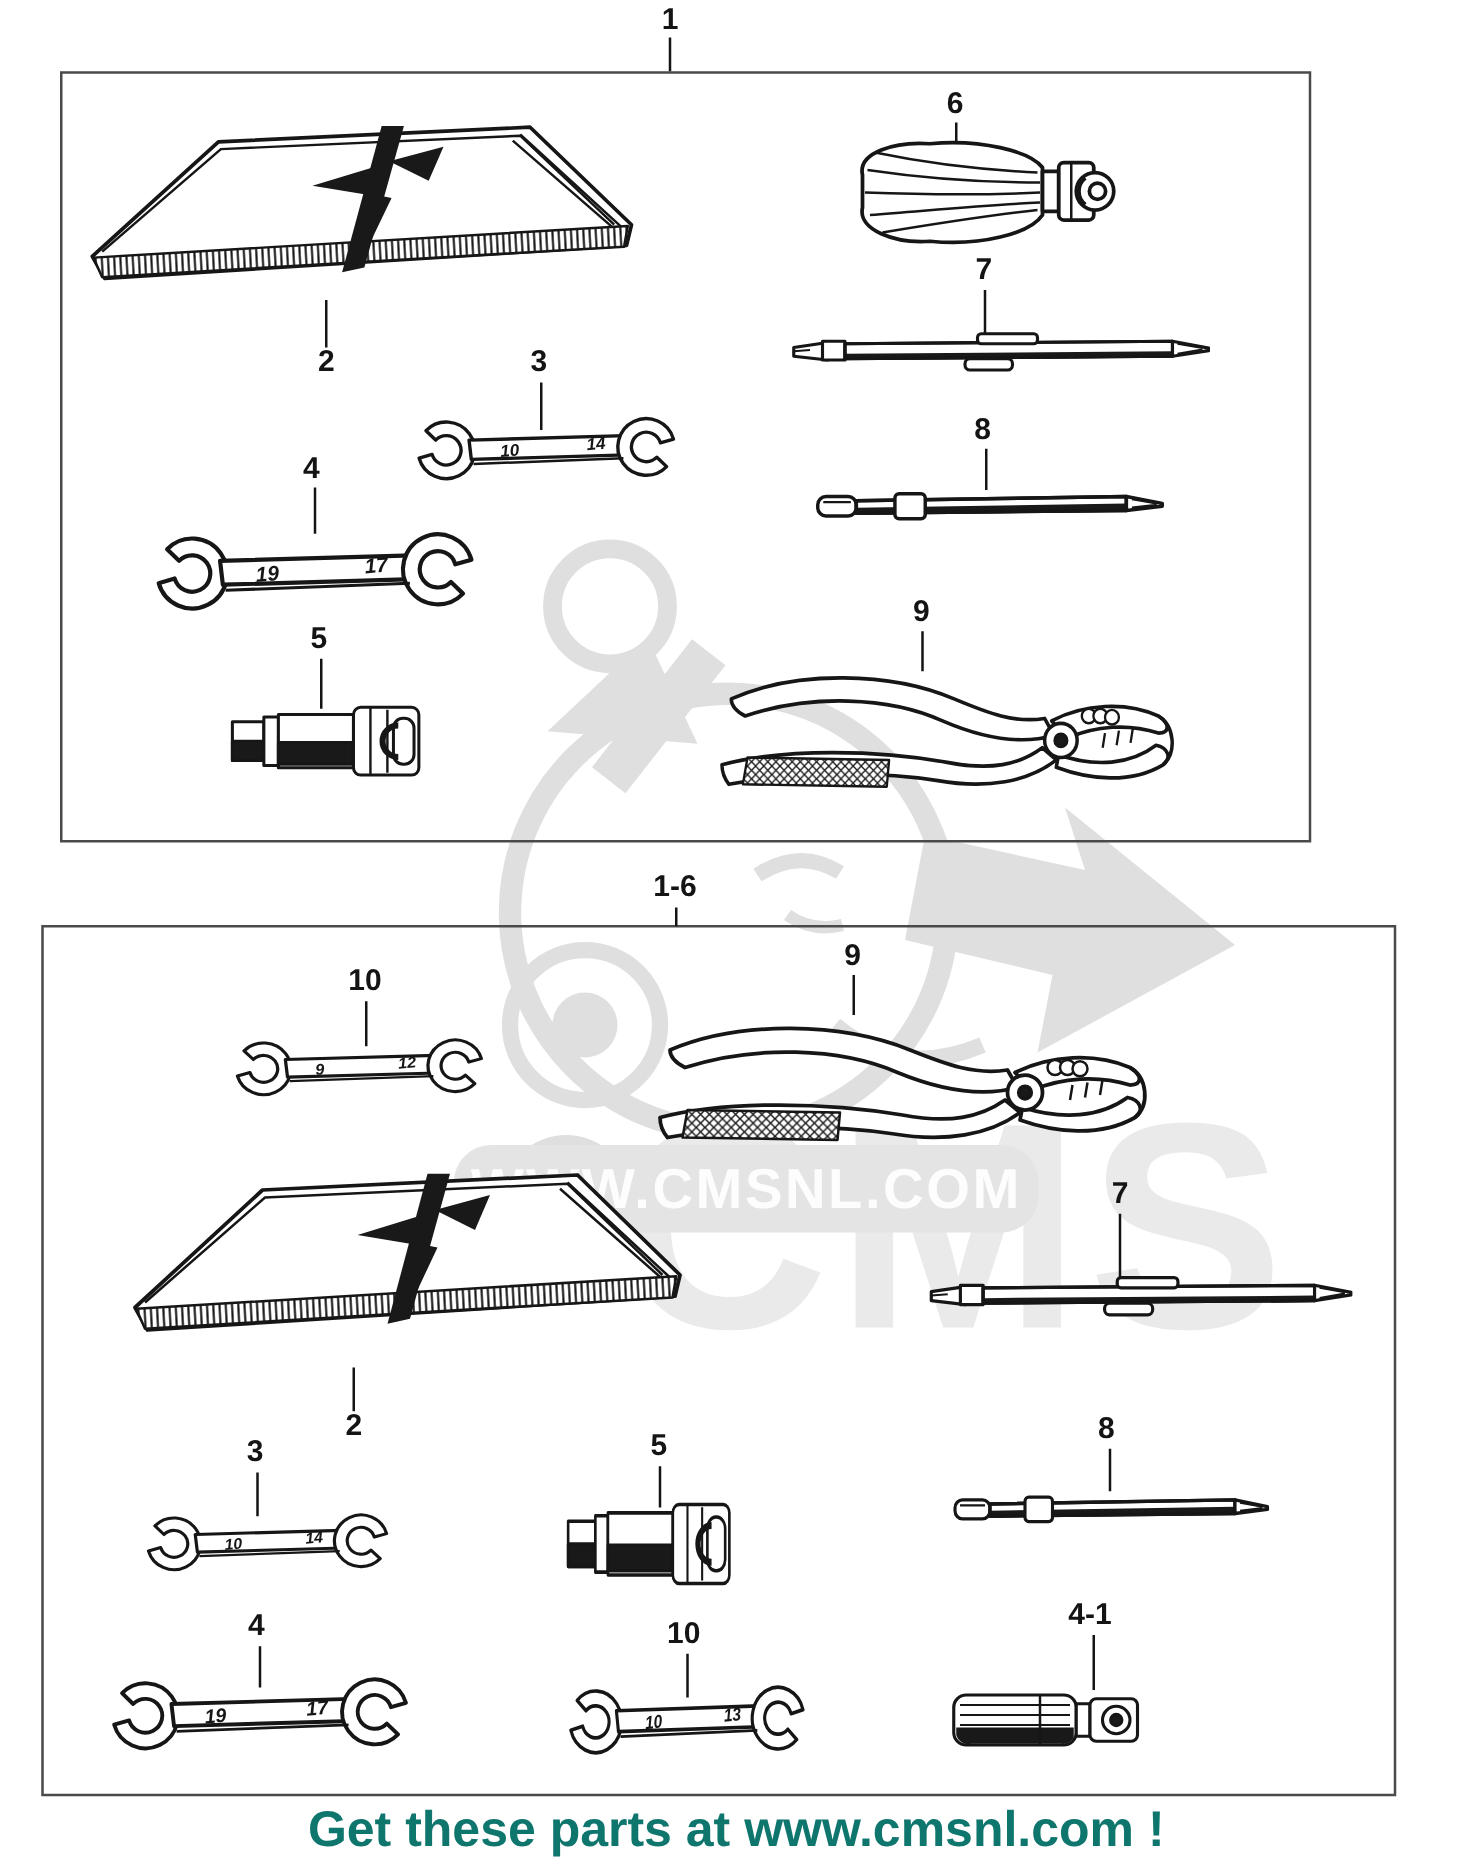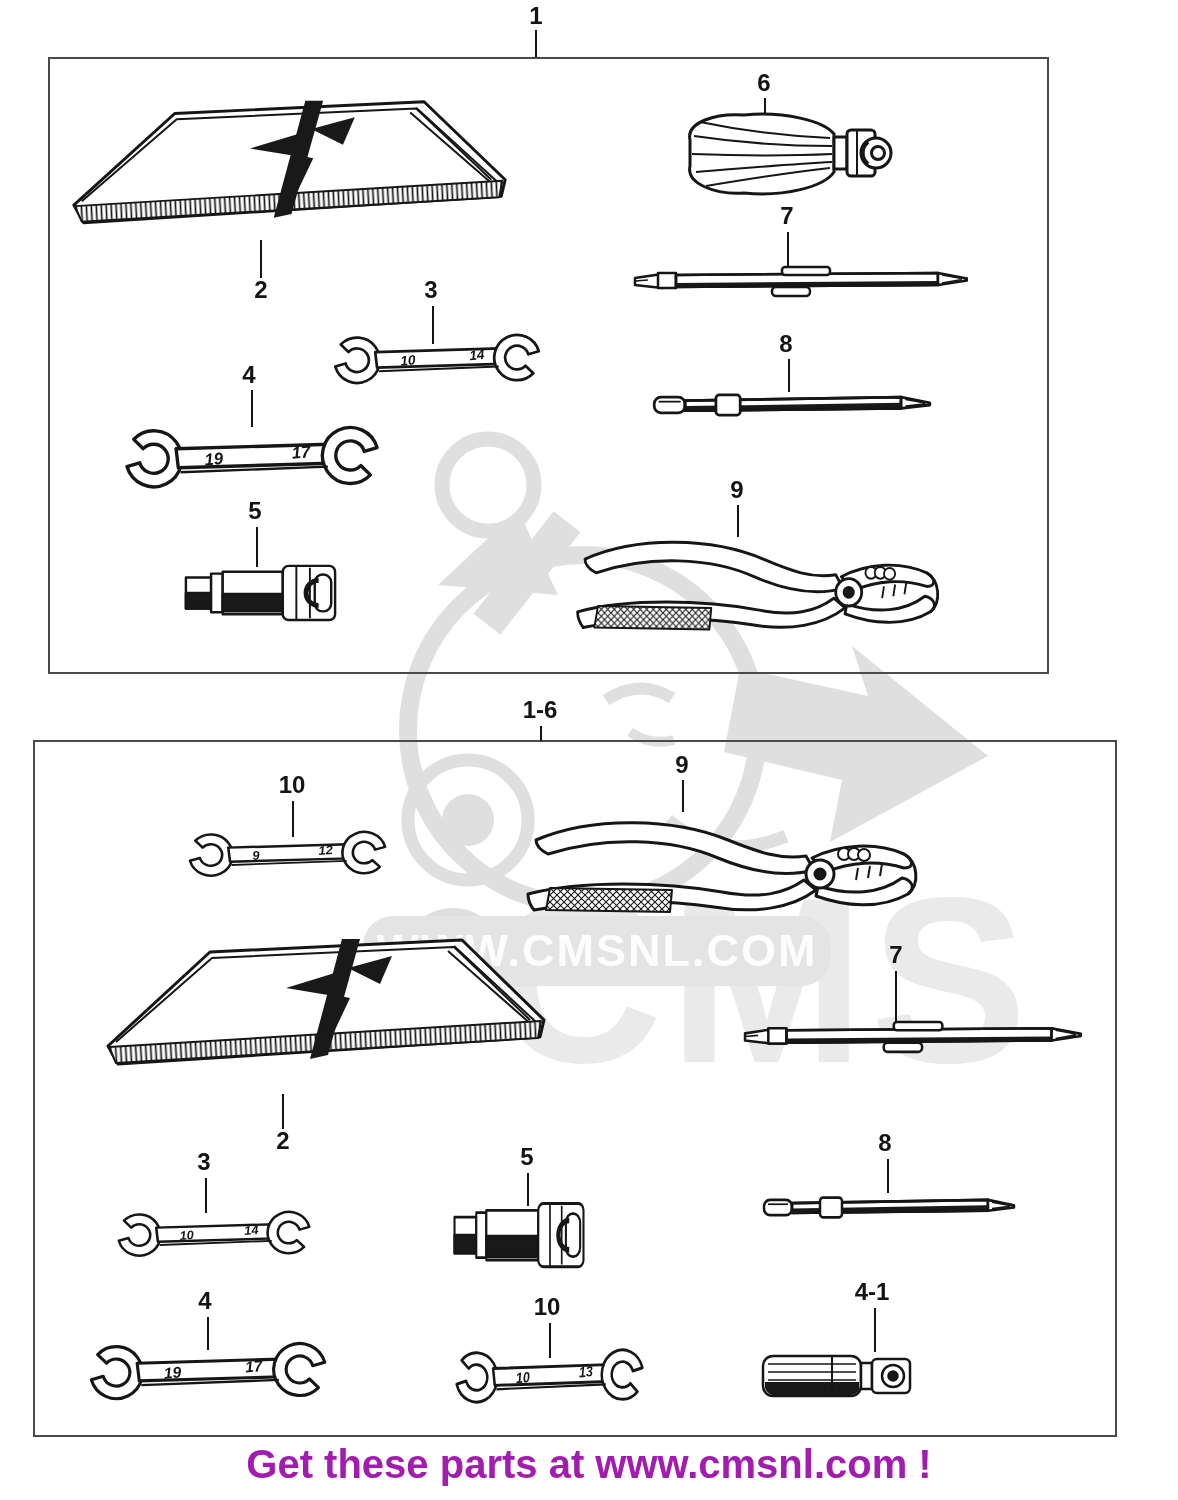--- a/index.html
+++ b/index.html
@@ -11,21 +11,21 @@
   .plabel{position:absolute;transform:translateX(-50%);font-weight:700;font-size:24px;
           color:#141414;white-space:nowrap;line-height:1;}
   .leader{position:absolute;width:2px;background:#141414;}
   .tool{position:absolute;}
   .wsize{font-family:"Liberation Sans",sans-serif;font-style:italic;font-weight:700;
          font-size:15px;fill:#161616;}
   .wm-band{position:absolute;left:363px;top:916px;width:468px;height:70px;background:#e4e4e4;
            border-radius:30px;display:flex;align-items:center;justify-content:center;}
   .wm-band span{color:#fdfdfd;font-weight:700;font-size:45px;letter-spacing:2px;}
   .footer-ad{position:absolute;top:1442px;left:50%;transform:translateX(-50%);
-             font-size:40px;font-weight:600;color:#a21caf;white-space:nowrap;}
+             font-size:40px;font-weight:600;color:#0f766e;white-space:nowrap;}
   .wm-svg{position:absolute;left:368px;top:400px;overflow:visible;}
   svg{display:block;}
 </style>
 </head>
 <body>
 
 <div class="canvas">
 
   <svg width="0" height="0" style="position:absolute">
     <defs>

